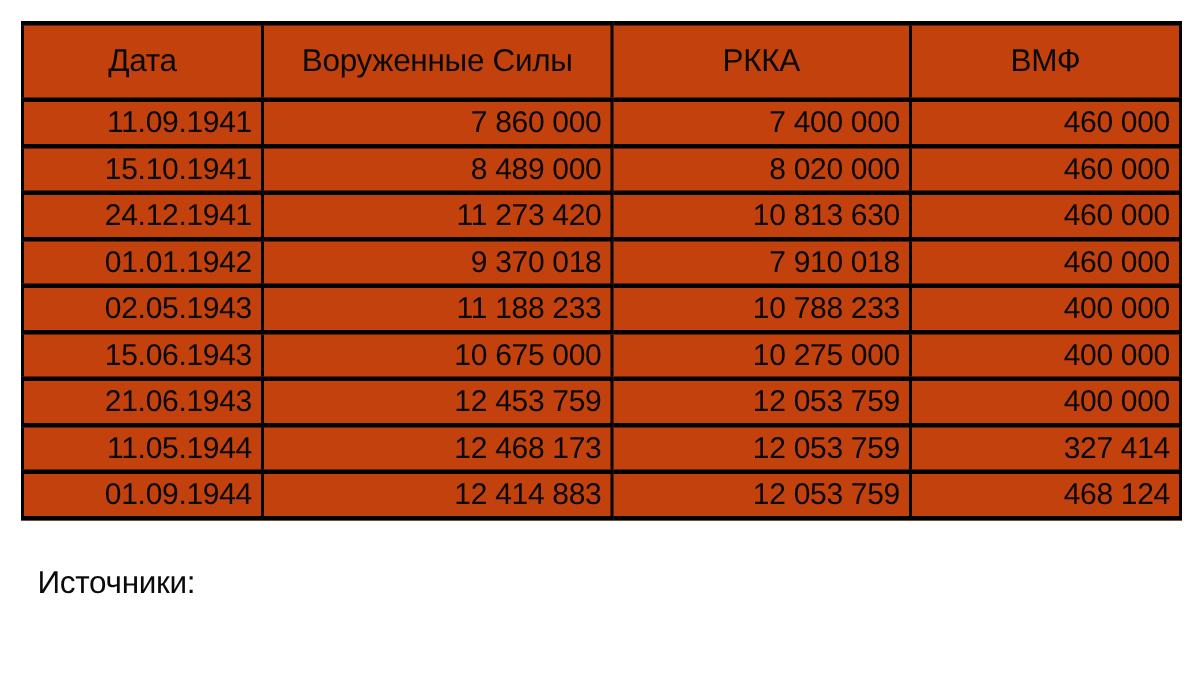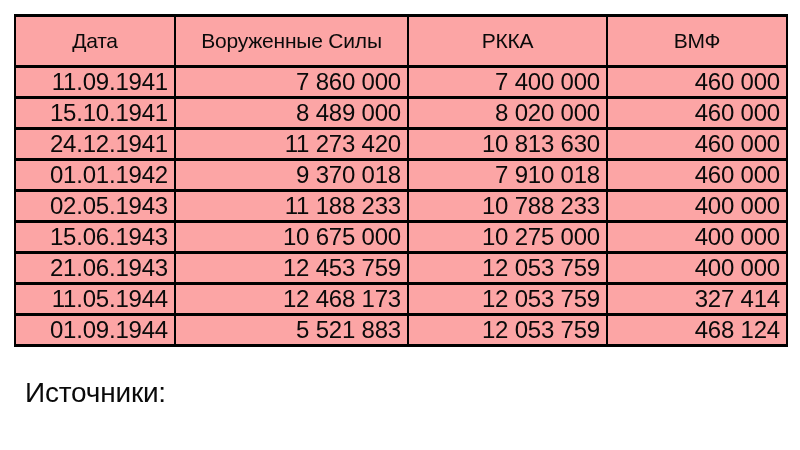--- a/index.html
+++ b/index.html
@@ -15,55 +15,55 @@
     font-family: "Liberation Sans", "DejaVu Sans", sans-serif;
     color: #0a0a0a;
   }
   .data-table {
     position: absolute;
     left: 14px;
     top: 14px;
     width: 772px;
     border-collapse: collapse;
     table-layout: fixed;
-    background: #fca5a5;
+    background: #c2410c;
   }
   .data-table th,
   .data-table td {
     border-left: 2px solid #000;
     border-right: 2px solid #000;
     border-top: 3px solid #000;
     border-bottom: 3px solid #000;
     overflow: hidden;
     white-space: nowrap;
   }
   .data-table th {
     height: 46px;
     font-size: 21px;
     font-weight: 400;
     text-align: center;
     vertical-align: middle;
     letter-spacing: -0.2px;
   }
   .data-table td {
     height: 28px;
-    font-size: 24px;
+    font-size: 20px;
     font-weight: 400;
     text-align: right;
     vertical-align: middle;
     padding: 0 6px 0 0;
     letter-spacing: -0.2px;
   }
   .sources {
     position: absolute;
     left: 25px;
     top: 377px;
     display: flex;
     align-items: flex-start;
-    font-size: 28px;
+    font-size: 21px;
     letter-spacing: -0.2px;
   }
   .src-label {
     flex: none;
     width: 147px;
   }
   .src-text {
     line-height: 33px;
   }
   .src-line2 {
@@ -132,21 +132,21 @@
       <td>400 000</td>
     </tr>
     <tr>
       <td>11.05.1944</td>
       <td>12 468 173</td>
       <td>12 053 759</td>
       <td>327 414</td>
     </tr>
     <tr>
       <td>01.09.1944</td>
-      <td>5 521 883</td>
+      <td>12 414 883</td>
       <td>12 053 759</td>
       <td>468 124</td>
     </tr>
   </tbody>
 </table>
 
 <div class="sources">
   <span class="src-label">Источники:</span>
 </div>
 

